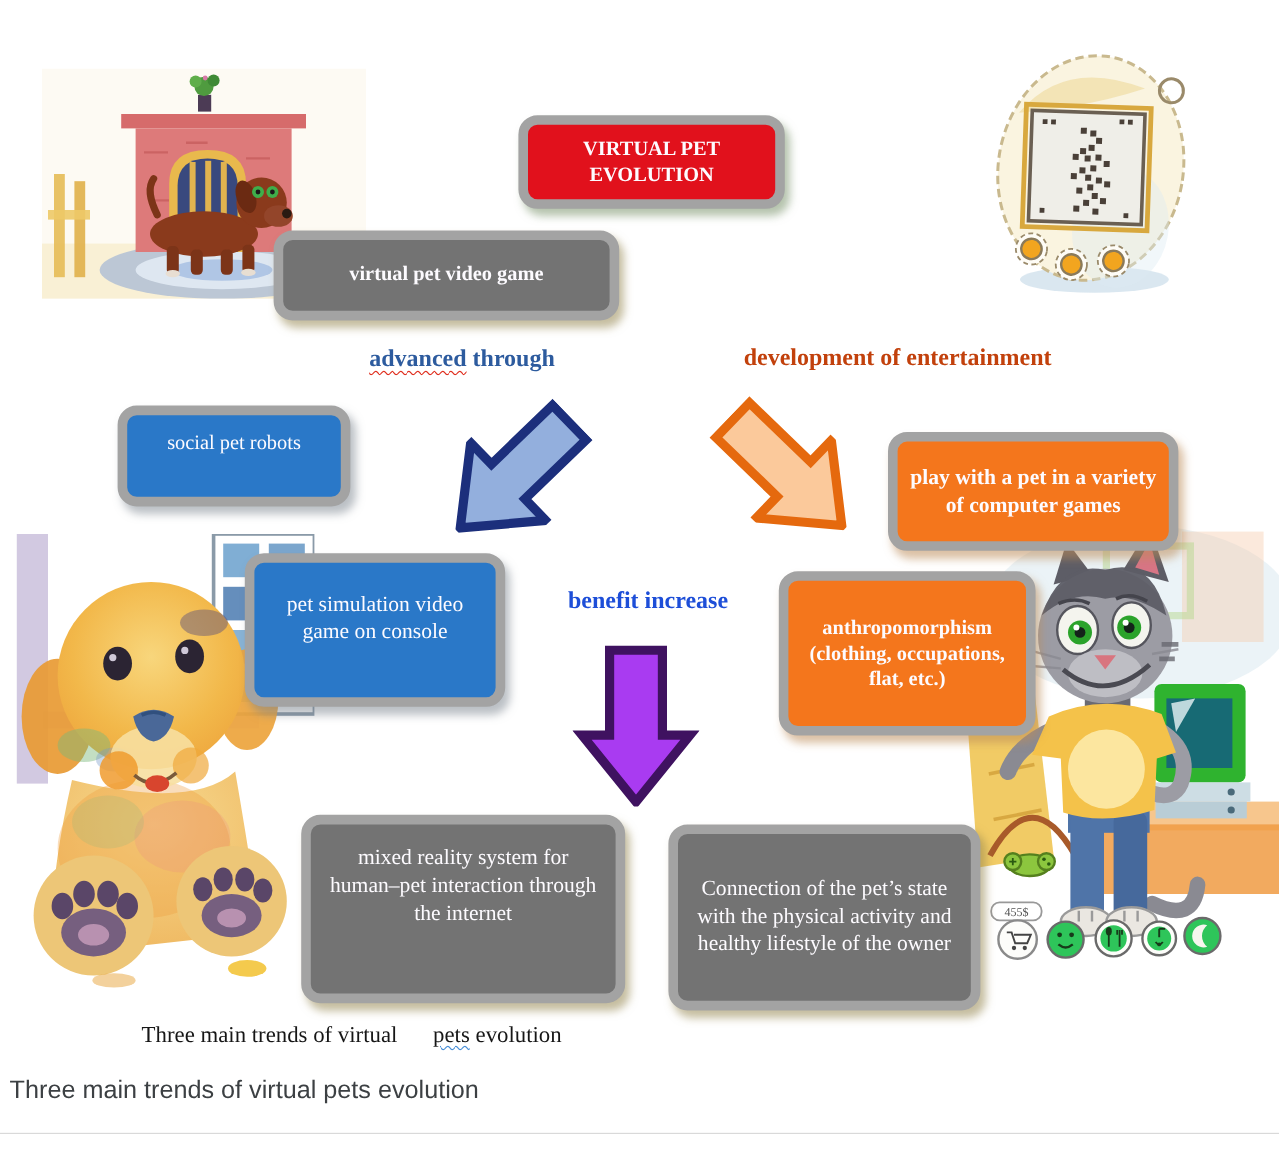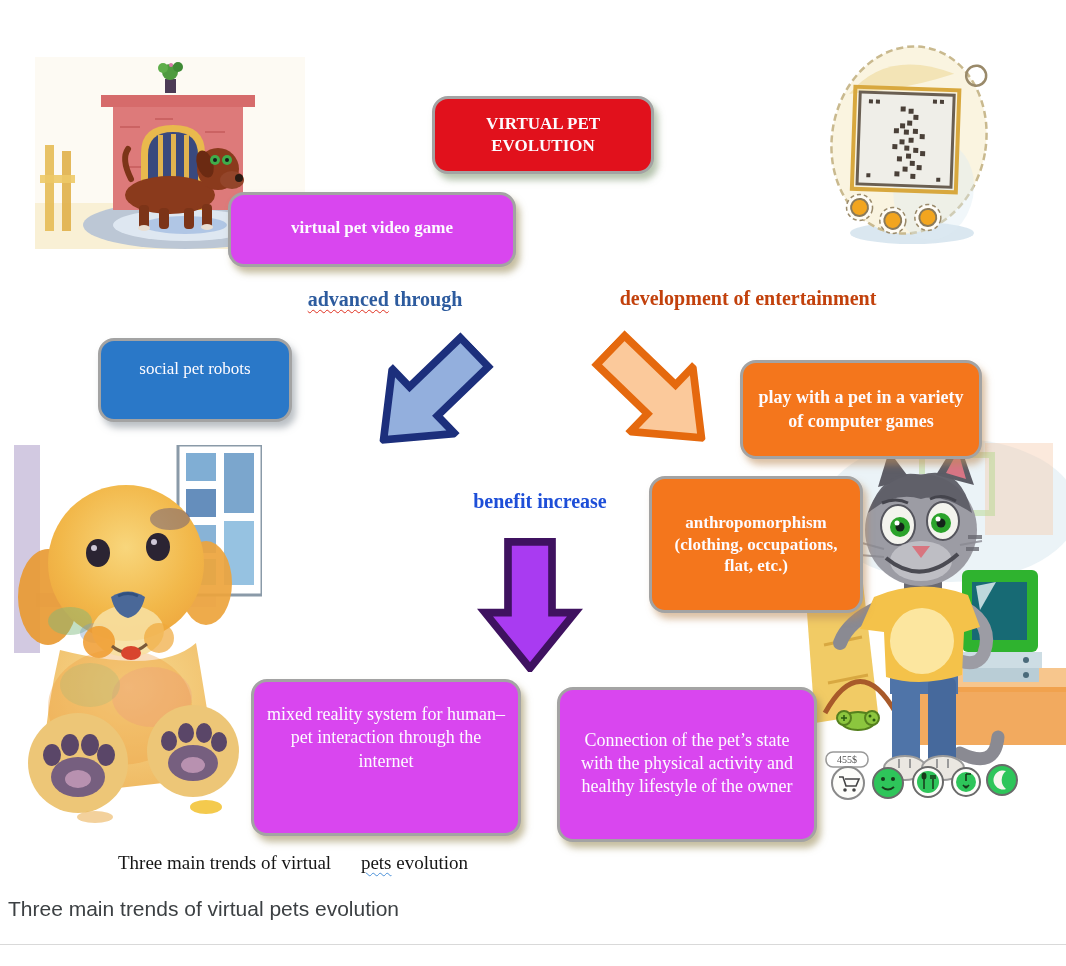--- a/index.html
+++ b/index.html
@@ -1,23 +1,23 @@
 <!DOCTYPE html>
 <html><head>
 <meta charset="utf-8">
 <style>
   html,body{margin:0;padding:0;background:#fff;}
   .canvas{position:relative;width:1066px;height:966px;background:#fff;overflow:hidden;
           font-family:"Liberation Serif","DejaVu Serif",serif;}
   .illus{position:absolute;z-index:1;}
-  .node{position:absolute;z-index:3;box-sizing:border-box;border:3px solid #a3a3a3;border-radius:16px;
+  .node{position:absolute;z-index:3;box-sizing:border-box;border:8px solid #a3a3a3;border-radius:16px;
         display:flex;align-items:center;justify-content:center;text-align:center;color:#fdfbff;
         box-shadow:4px 6px 7px rgba(150,135,80,.55);line-height:1.28;padding:6px 10px;}
   .red{background:#e1111c;box-shadow:4px 6px 7px rgba(120,145,105,.55);}
-  .purple{background:#d946ef;}
+  .purple{background:#737373;}
   .blue{background:#2a78c8;box-shadow:4px 6px 7px rgba(120,130,140,.5);}
   .orange{background:#f4761c;box-shadow:4px 6px 7px rgba(190,140,90,.55);}
   .bold{font-weight:bold;}
   .fs17{font-size:17px;} .fs18{font-size:18px;}
   .flabel{position:absolute;z-index:3;font-weight:bold;font-size:20px;text-align:center;line-height:1.2;}
   .lbl-blue{color:#2d5b9e;} .lbl-orange{color:#c2410c;} .lbl-purple{color:#1d4ed8;}
   .wavy-red{text-decoration-line:underline;text-decoration-style:wavy;text-decoration-color:#e03020;
             text-decoration-thickness:1px;text-underline-offset:3px;}
   .wavy-blue{text-decoration-line:underline;text-decoration-style:wavy;text-decoration-color:#4a90d8;
              text-decoration-thickness:1px;text-underline-offset:3px;margin-left:25px;}
@@ -293,20 +293,21 @@
 
 
   <div class="flabel lbl-blue" style="left:290px;top:287px;width:190px"><span class="wavy-red">advanced</span><span> through</span></div>
 
   <div class="flabel lbl-orange" style="left:598px;top:286px;width:300px">development of entertainment</div>
 
   <div class="node blue fs17 pb18" style="left:98px;top:338px;width:194px;height:84px">social pet robots</div>
 
   <div class="node orange bold fs18" style="left:740px;top:360px;width:242px;height:99px">play with a pet in a variety of computer games</div>
 
+  <div class="node blue fs18 pb26" style="left:204px;top:461px;width:217px;height:128px">pet simulation video game on console</div>
 
   <div class="flabel lbl-purple" style="left:450px;top:489px;width:180px">benefit increase</div>
 
   <div class="node purple fs18 pb45" style="left:251px;top:679px;width:270px;height:157px">mixed reality system for human–pet interaction through the internet</div>
 
   <div class="node orange bold fs17" style="left:649px;top:476px;width:214px;height:137px">anthropomorphism (clothing, occupations, flat, etc.)</div>
 
   <div class="node purple fs18 pb8" style="left:557px;top:687px;width:260px;height:155px">Connection of the pet’s state with the physical activity and healthy lifestyle of the owner</div>
 
   <div class="fig-caption"><span>Three main trends of virtual </span><span class="wavy-blue">pets</span><span> evolution</span></div>

